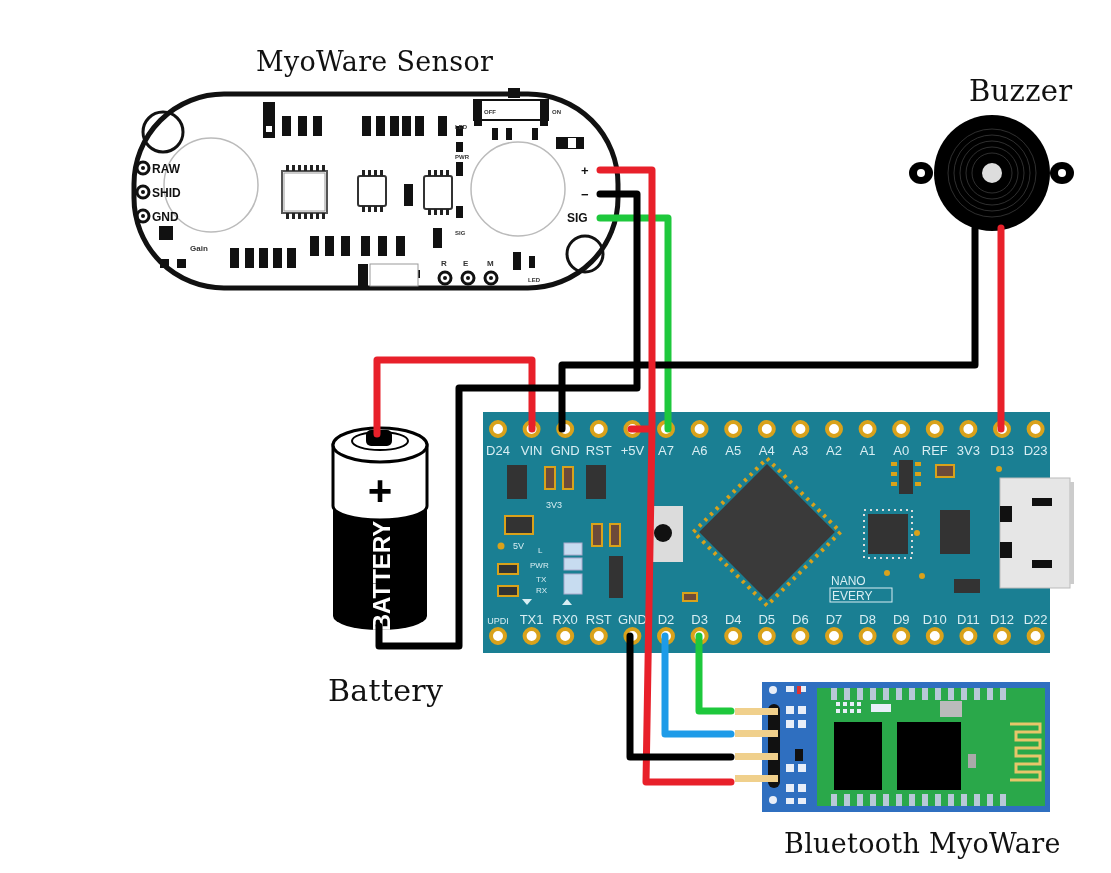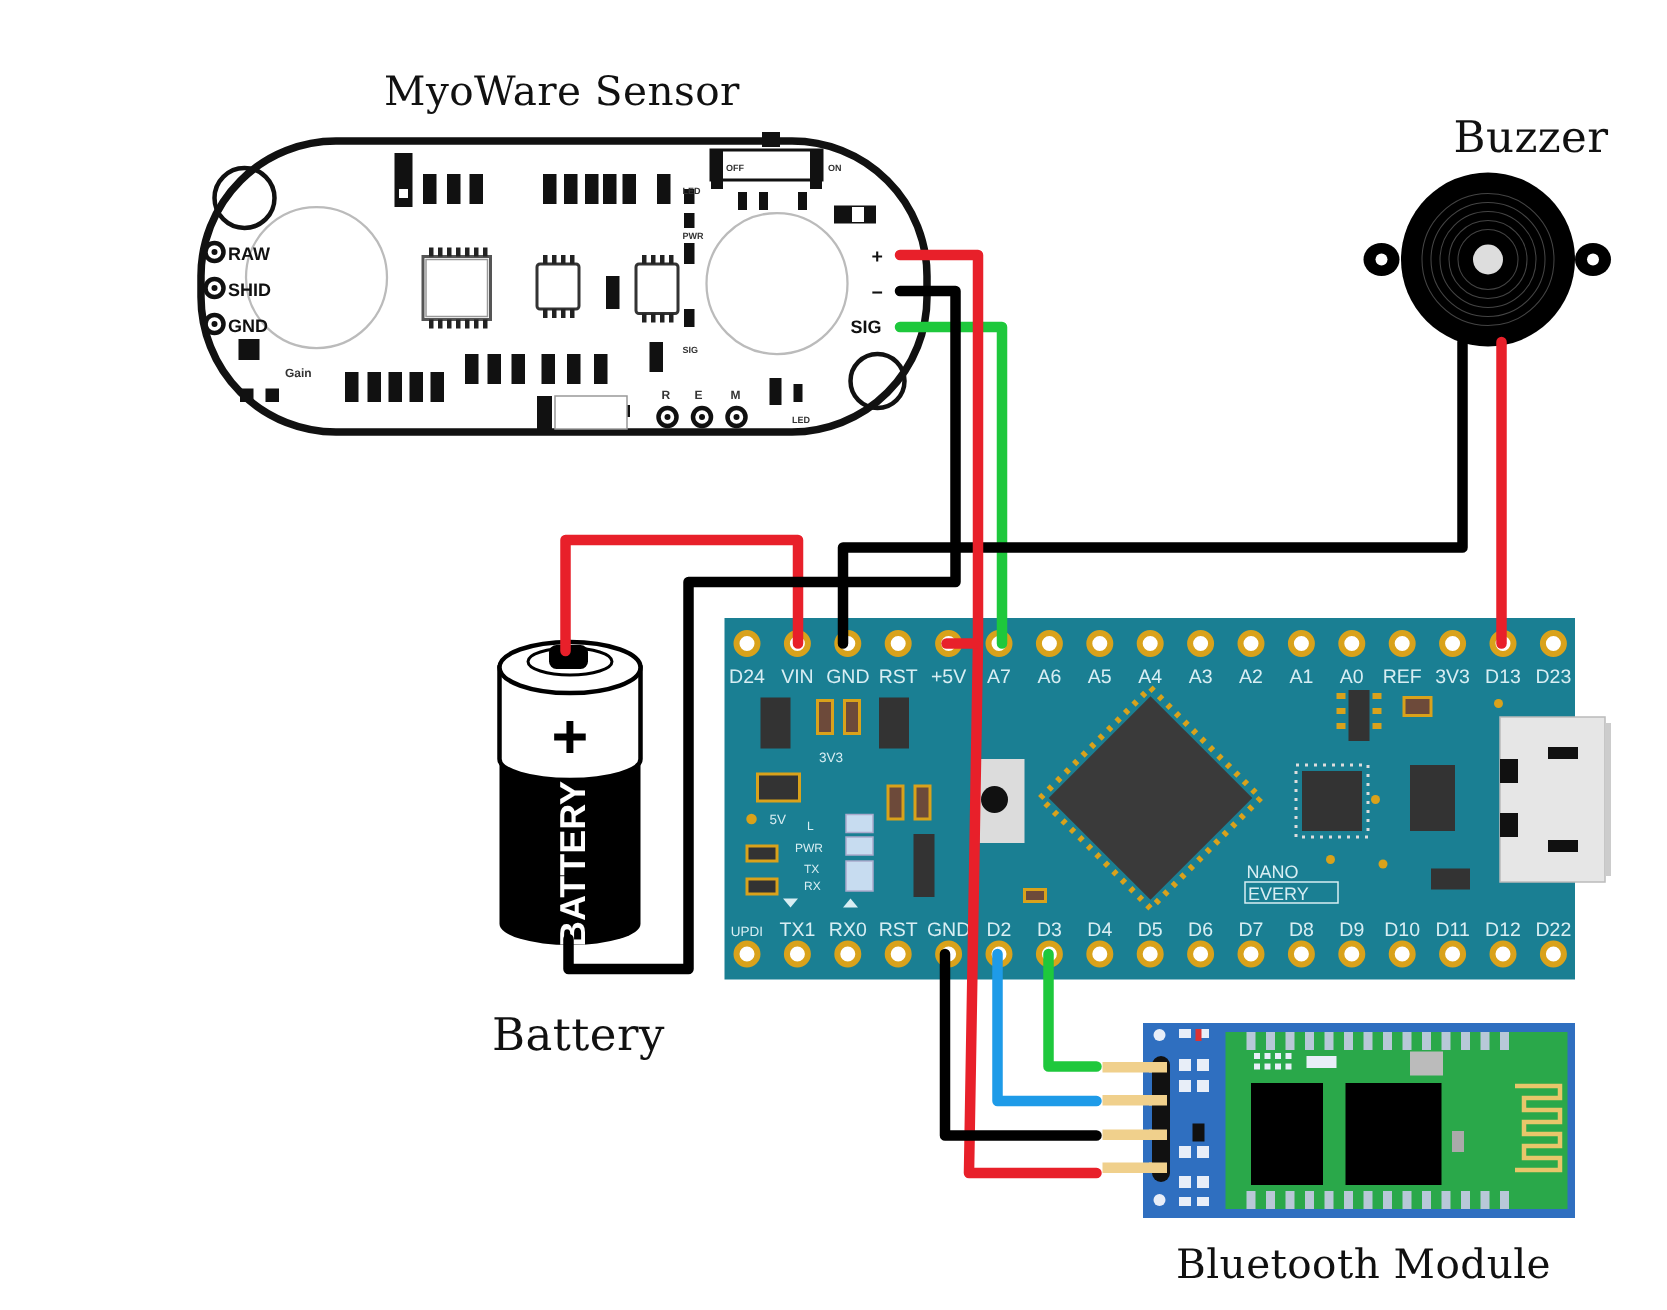--- a/index.html
+++ b/index.html
@@ -9,21 +9,21 @@
   svg text{font-family:"Liberation Sans",sans-serif;}
 </style>
 </head>
 <body>
 
 <div id="stage">
 
   <div class="title" style="left:256px;top:30px;">MyoWare Sensor</div>
   <div class="title" style="left:940px;top:58px;font-size:29px;margin-left:29px;">Buzzer</div>
   <div class="title" style="left:328px;top:657px;font-size:30px;">Battery</div>
-  <div class="title" style="left:784px;top:812px;font-size:27px;">Bluetooth Module</div>
+  <div class="title" style="left:784px;top:812px;font-size:27px;">Bluetooth MyoWare</div>
 
   <svg width="1111" height="873" style="position:absolute;left:0;top:0;">
 
     <g>
       <rect x="134" y="78" width="484" height="194" rx="90" ry="90" fill="#fff" stroke="#111" stroke-width="5"></rect>
 
       <rect x="508" y="72" width="12" height="10" fill="#111"></rect>
       <rect x="474" y="84" width="74" height="20" fill="#fff" stroke="#111" stroke-width="2"></rect>
       <rect x="474" y="84" width="8" height="26" fill="#111"></rect>
         <rect x="540" y="84" width="8" height="26" fill="#111"></rect>

